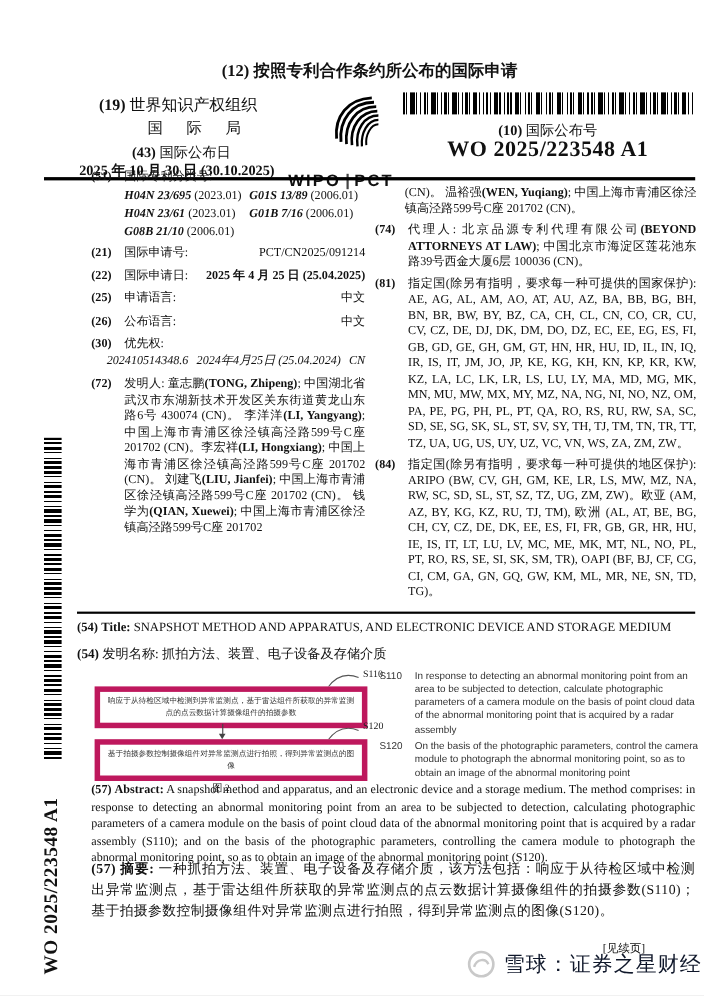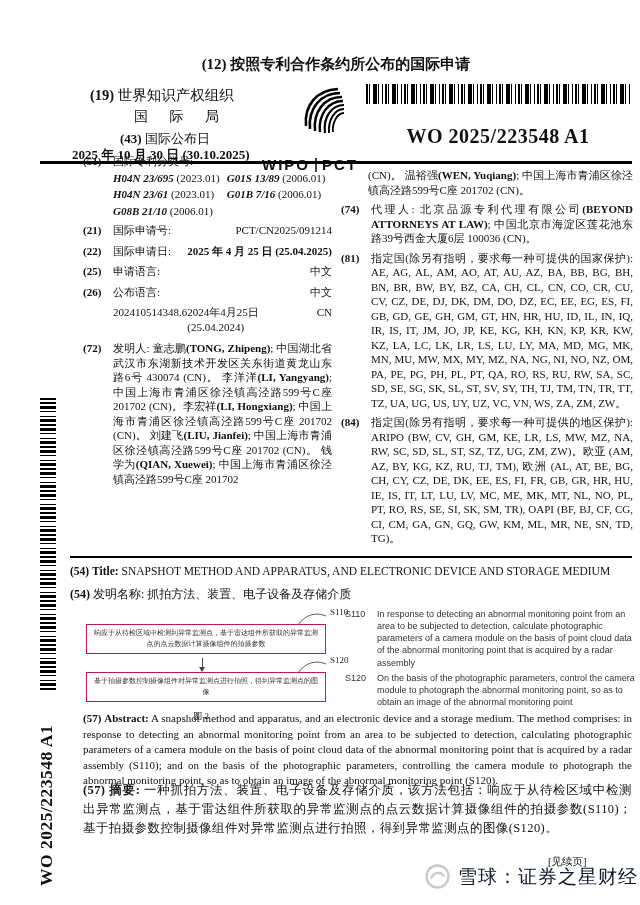--- a/index.html
+++ b/index.html
@@ -32,37 +32,37 @@
   .col{font-size:11px;line-height:1.32;}
   .col-left{left:83px;top:154px;width:249px;}
   .col-right{left:341px;top:168px;width:292px;}
   .item{display:flex;margin-bottom:5px;}
   .inum{width:30px;flex-shrink:0;font-weight:bold;}
   .itext{flex:1;text-align:justify;}
   .kv{display:flex;margin-bottom:6px;}
   .kv .lab{flex:1;}
   .kv .val{text-align:right;}
   .ipc-grid{display:grid;grid-template-columns:1.08fr 1fr;margin-left:30px;row-gap:2px;margin-bottom:5px;}
-  .indent{margin-left:30px;}
+  .indent{margin-left:14px;font-style:italic;}
   .prio-row{display:flex;justify-content:space-between;margin-bottom:7px;}
   .cont{margin-left:27px;margin-bottom:5px;}
 
   
   .barcode-side{left:40px;top:398px;width:16px;height:292px;
      background:repeating-linear-gradient(0deg,#000 0 2px,#fff 2px 4px,#000 4px 7px,#fff 7px 9px,#000 9px 10px,#fff 10px 14px,#000 14px 15px,#fff 15px 17px,#000 17px 20px,#fff 20px 22px);}
   .side-pubnum{left:36px;top:886px;transform:rotate(-90deg);transform-origin:top left;
      white-space:nowrap;font-weight:bold;font-size:17.5px;letter-spacing:0.5px;}
 
   
   .title-en{left:70px;top:565px;width:562px;font-size:11.5px;}
   .title-zh{left:70px;top:586px;width:562px;font-size:12px;}
 
   
   .figure{left:70px;top:610px;width:285px;height:118px;font-size:7px;color:#333;}
-  .fbox{position:absolute;border:1px solid #be185d;text-align:center;line-height:1.6;padding:3px 4px;background:#fff;}
+  .fbox{position:absolute;border:5px solid #be185d;text-align:center;line-height:1.6;padding:3px 4px;background:#fff;}
   .fbox1{left:16px;top:14px;width:230px;}
   .fbox2{left:16px;top:62px;width:230px;}
   .fleader{position:absolute;}
   .flabel{position:absolute;font-size:9px;color:#222;}
   .farrow{position:absolute;left:132px;top:48px;width:1px;height:10px;background:#444;}
   .fhead{position:absolute;left:129px;top:57px;width:0;height:0;
          border-left:3.5px solid transparent;border-right:3.5px solid transparent;border-top:5px solid #444;}
   .fcaption{position:absolute;left:0;top:100px;width:262px;text-align:center;font-size:9px;color:#222;}
 
   .steps{left:345px;top:608px;width:292px;font-family:"Liberation Sans","DejaVu Sans",sans-serif;
@@ -107,20 +107,24 @@
     <path d="M33 49 C32 37 38 25 48 25" stroke-width="2.0"></path>
     <path d="M37 48 C36 39 41 29 48 29" stroke-width="1.8"></path>
   </svg>
   <div class="abs wipo-text">
     <span>WIPO</span>
     <span class="wipo-sep"></span>
     <span>PCT</span>
   </div>
 
   <div class="abs barcode-top"></div>
+  <div class="abs h10">
+    <span class="b">(10)</span>
+    <span>国际公布号</span>
+  </div>
   <div class="abs pubnum">WO 2025/223548 A1</div>
 
   <div class="abs rule1"></div>
 
   <div class="abs col col-left">
     <div class="item" style="margin-bottom:2px;">
       <span class="inum">(51)</span>
       <span>国际专利分类号:</span>
     </div>
     <div class="ipc-grid">
@@ -145,20 +149,24 @@
       <span class="inum">(25)</span>
       <span class="lab">申请语言:</span>
       <span class="val">中文</span>
     </div>
     <div class="kv">
       <span class="inum">(26)</span>
       <span class="lab">公布语言:</span>
       <span class="val">中文</span>
     </div>
 
+    <div class="item" style="margin-bottom:1px;">
+      <span class="inum">(30)</span>
+      <span>优先权:</span>
+    </div>
     <div class="indent prio-row">
       <span>202410514348.6</span>
       <span>2024年4月25日 (25.04.2024)</span>
       <span>CN</span>
     </div>
 
 
     <div class="item">
       <span class="inum">(72)</span>
       <p class="itext"><span>发明人: 童志鹏</span><span class="b">(TONG, Zhipeng)</span><span>; 中国湖北省武汉市东湖新技术开发区关东街道黄龙山东路6号 430074 (CN)。 李洋洋</span><span class="b">(LI, Yangyang)</span><span>; 中国上海市青浦区徐泾镇高泾路599号C座 201702 (CN)。李宏祥</span><span class="b">(LI, Hongxiang)</span><span>; 中国上海市青浦区徐泾镇高泾路599号C座 201702 (CN)。 刘建飞</span><span class="b">(LIU, Jianfei)</span><span>; 中国上海市青浦区徐泾镇高泾路599号C座 201702 (CN)。 钱学为</span><span class="b">(QIAN, Xuewei)</span><span>; 中国上海市青浦区徐泾镇高泾路599号C座 201702</span></p>

